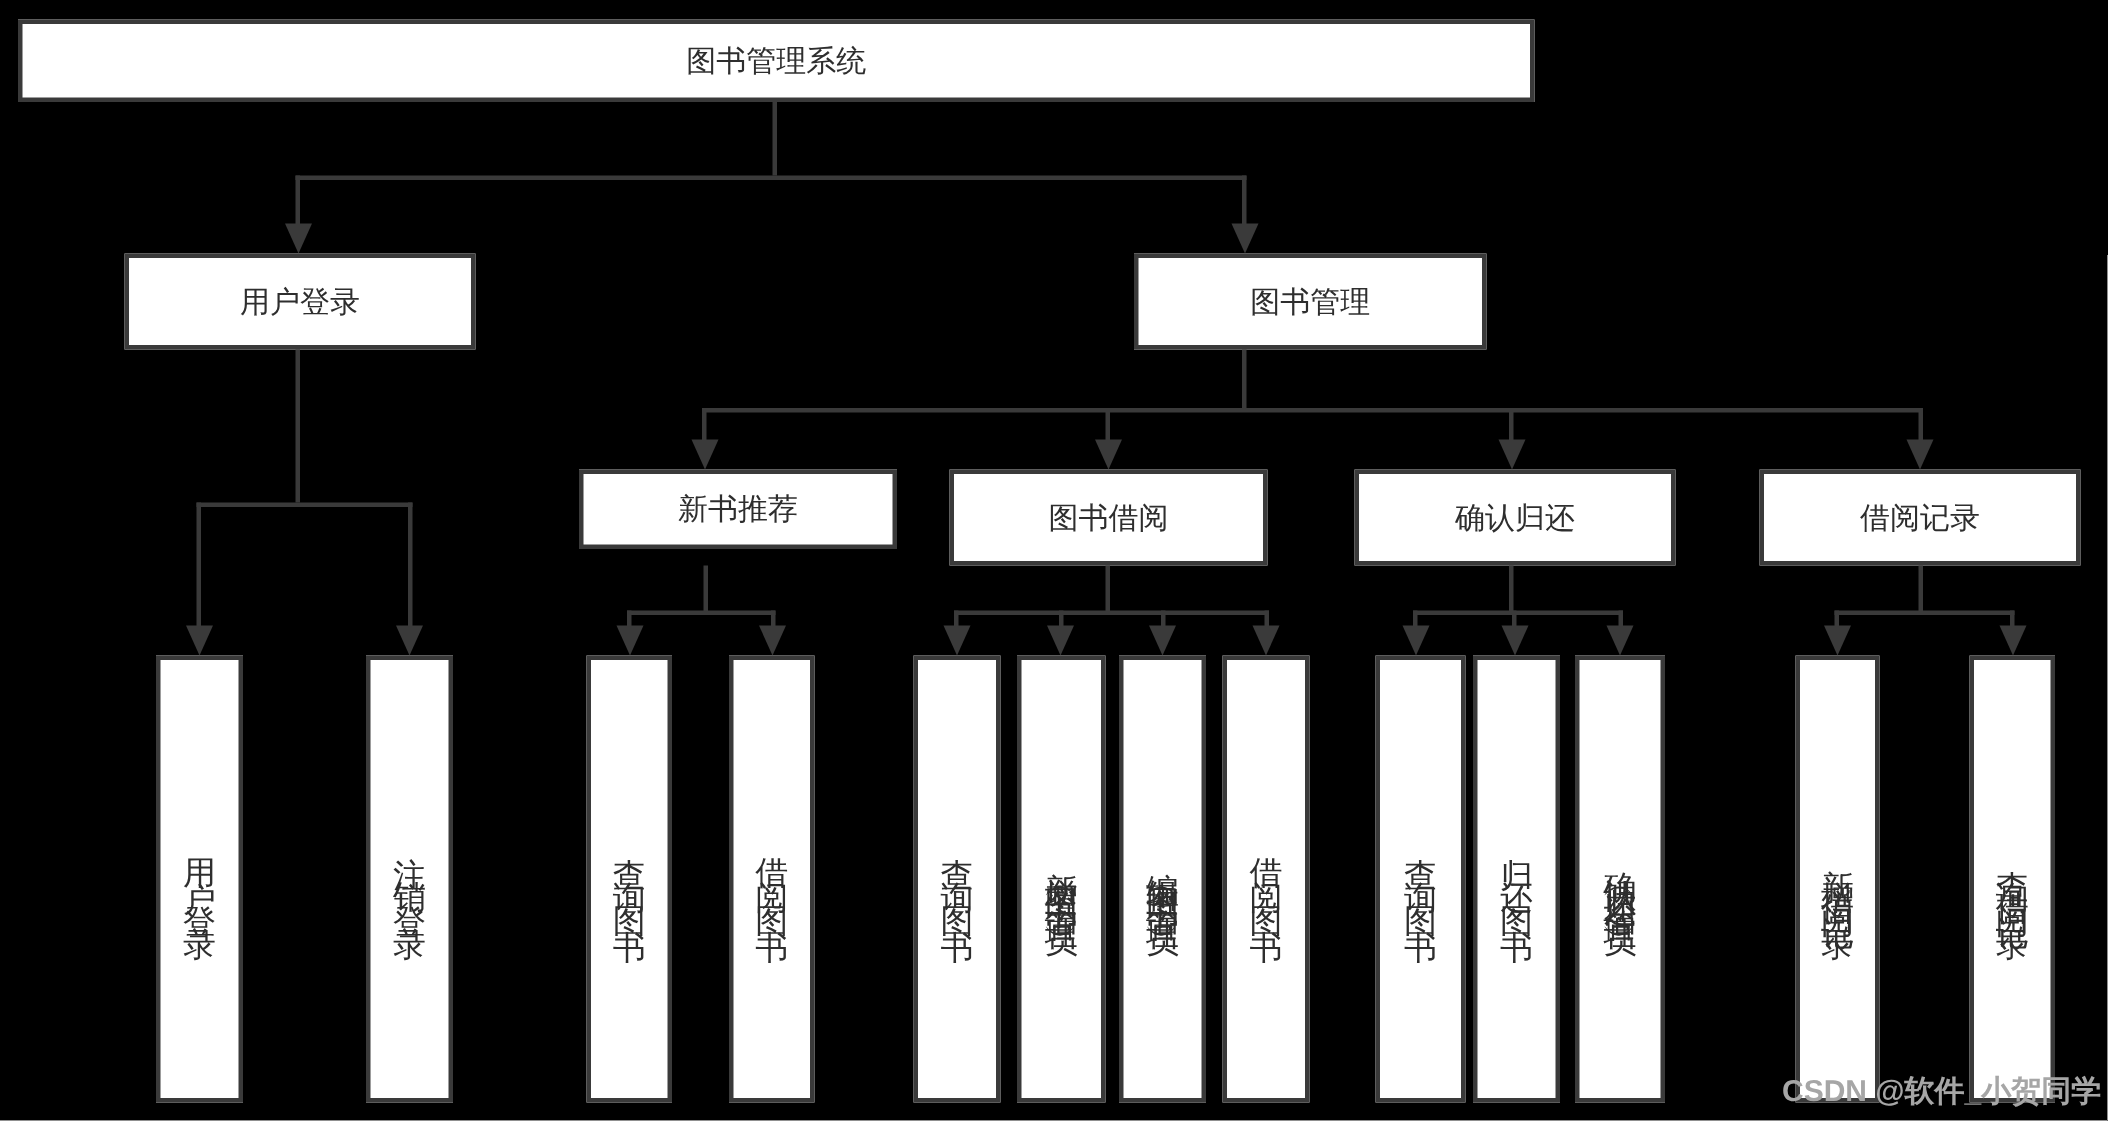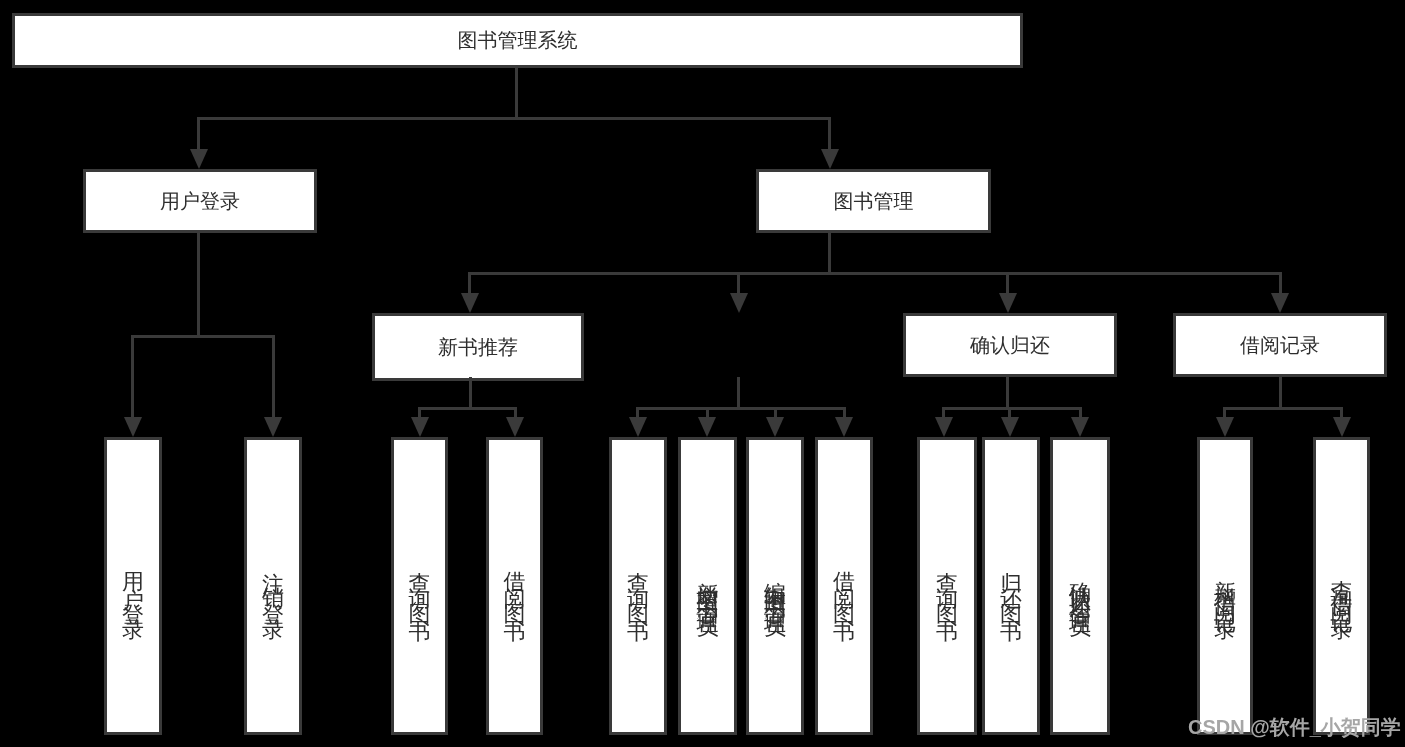--- a/index.html
+++ b/index.html
@@ -34,21 +34,22 @@
 </head>
 <body>
 
 <div class="stage">
 
   <div class="box" style="left:12px; top:13px; width:1011px; height:55px;">图书管理系统</div>
 
   <div class="box" style="left:83px; top:169px; width:234px; height:64px;">用户登录</div>
   <div class="box" style="left:712px; top:169px; width:235px; height:64px;margin-left:44px;">图书管理</div>
 
-  <div class="box" style="left:372px; top:313px; width:212px; height:68px;">新书推荐</div>
+  <div class="box" style="left:386px; top:313px; width:212px; height:53px;">新书推荐</div>
+  <div class="box" style="left:633px; top:313px; width:212px; height:64px;">图书借阅</div>
   <div class="box" style="left:903px; top:313px; width:214px; height:64px;">确认归还</div>
   <div class="box" style="left:1173px; top:313px; width:214px; height:64px;">借阅记录</div>
 
   <div class="box vbox vt4" style="left:104px; top:437px; width:58px; height:298px;">用户登录</div>
   <div class="box vbox vt4" style="left:244px; top:437px; width:58px; height:298px;">注销登录</div>
 
   <div class="box vbox vt4" style="left:391px; top:437px; width:57px; height:298px;">查询图书</div>
   <div class="box vbox vt4" style="left:486px; top:437px; width:57px; height:298px;">借阅图书</div>
 
   <div class="box vbox vt4" style="left:609px; top:437px; width:58px; height:298px;">查询图书</div>

